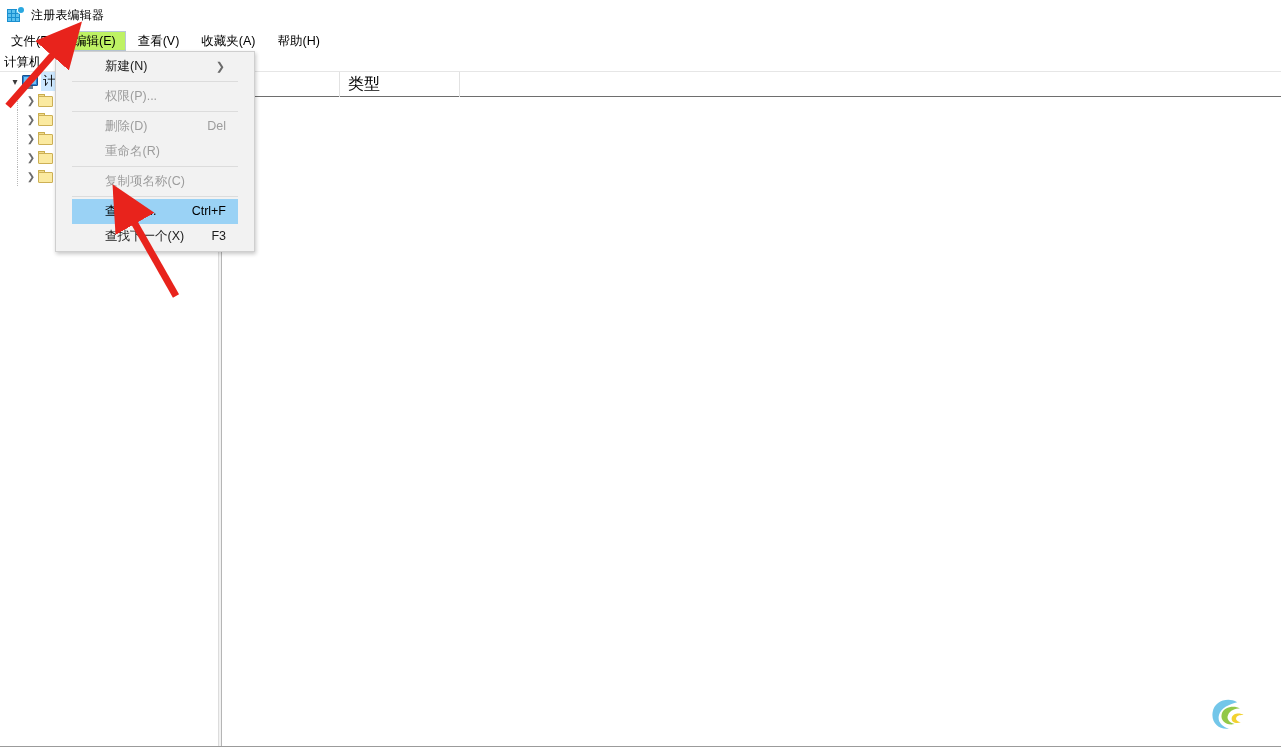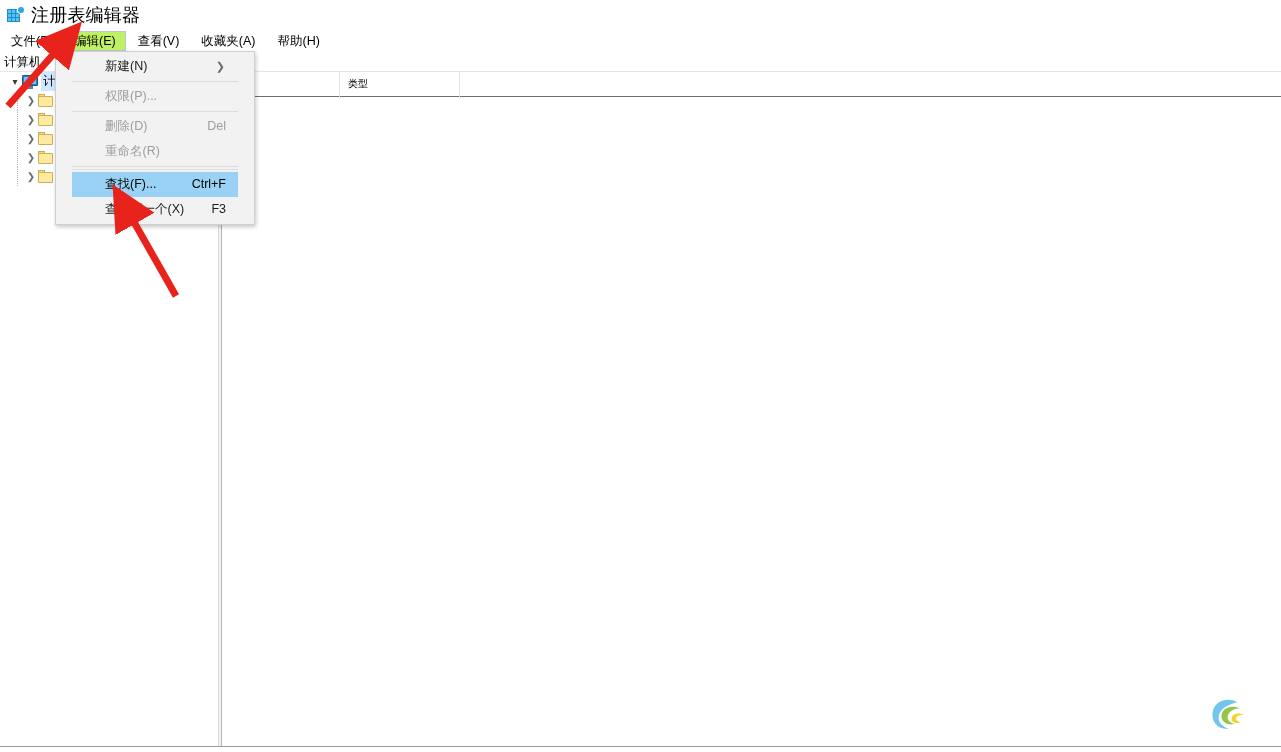--- a/index.html
+++ b/index.html
@@ -49,21 +49,21 @@
   .app-icon .spark {
     position: absolute;
     right: -1px; top: 0px;
     width: 6px; height: 6px;
     background: #2aa8e0;
     border-radius: 50%;
     box-shadow: 0 0 0 1px #ffffff;
   }
   .title-text {
     margin-left: 8px;
-    font-size: 18px;
+    font-size: 12px;
     color: #000;
     letter-spacing: .2px;
   }
 
   
   .menubar {
     position: absolute;
     left: 0; top: 30px;
     width: 1281px; height: 21px;
     background: #ffffff;
@@ -239,21 +239,21 @@
     box-sizing: border-box;
     display: flex;
     align-items: center;
   }
   .col {
     height: 25px;
     display: flex;
     align-items: center;
     padding-left: 8px;
     box-sizing: border-box;
-    font-size: 10px;
+    font-size: 16px;
     color: #000;
     border-right: 1px solid #e2e2e2;
     white-space: nowrap;
     text-align: center;
   }
   .col-name { width: 118px; }
   .col-type { width: 120px; }
   .col-data { width: 290px; }
   .list-body {
     position: absolute;
@@ -476,20 +476,23 @@
 
   <div class="dd-item disabled">
     <span>删除(D)</span>
     <span class="accel">Del</span>
   </div>
   <div class="dd-item disabled">
     <span>重命名(R)</span>
   </div>
   <div class="dd-sep"></div>
 
+  <div class="dd-item disabled">
+    <span>复制项名称(C)</span>
+  </div>
   <div class="dd-sep"></div>
 
   <div class="dd-item highlight">
     <span>查找(F)...</span>
     <span class="accel">Ctrl+F</span>
   </div>
   <div class="dd-item">
     <span>查找下一个(X)</span>
     <span class="accel">F3</span>
   </div>

